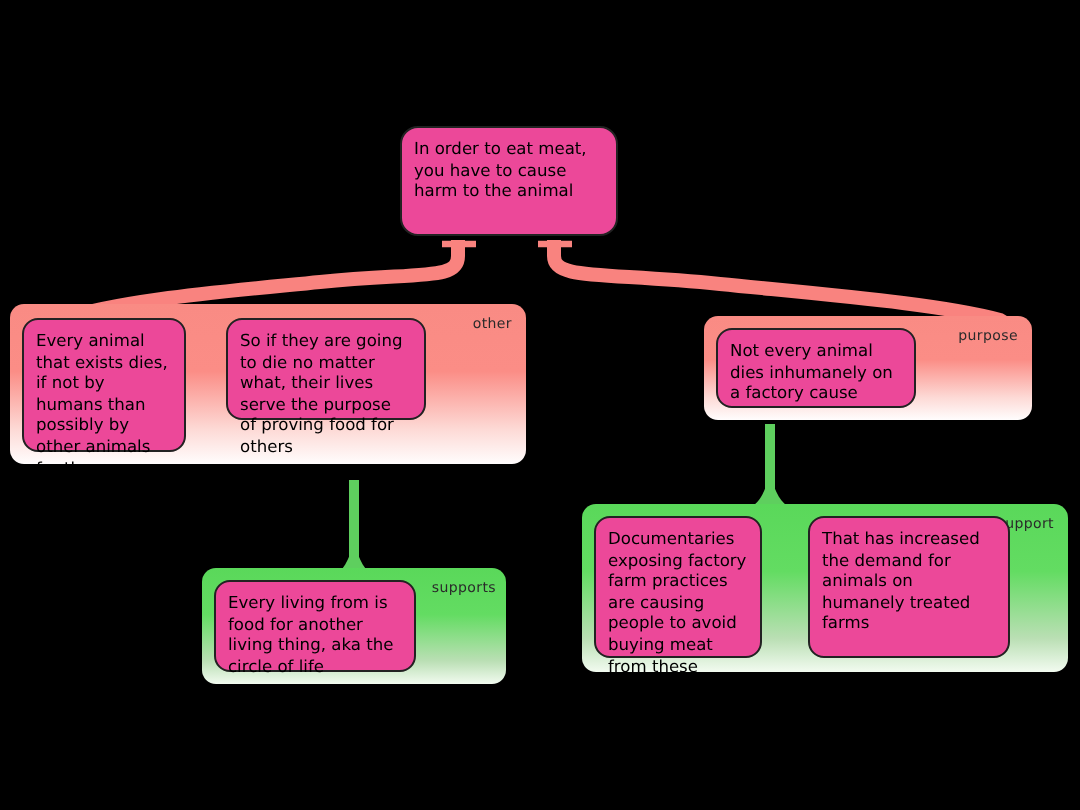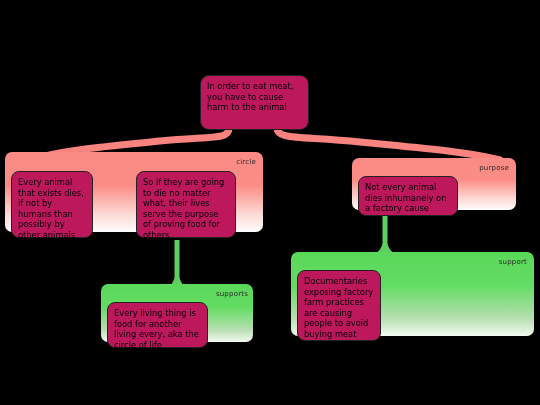--- a/index.html
+++ b/index.html
@@ -40,29 +40,28 @@
     position: absolute;
     font-size: 7px;
     color: #2a2a2a;
     letter-spacing: 0.2px;
     white-space: nowrap;
   }
 
   
   .node {
     position: absolute;
-    background: #be185d;
+    background: #ec4899;
     border: 1px solid #222222;
     border-radius: 8px;
     box-sizing: border-box;
     padding: 5px 6px 4px 6px;
     font-size: 8.3px;
     line-height: 10.6px;
     color: #000000;
-    margin-top: 12px;
   }
   .node.root {
     border-radius: 9px;
   }
 </style>
 </head>
 <body>
 
 <div id="canvas">
 
@@ -77,33 +76,34 @@
     <path d="M 177 240 L 177 286" stroke="#5ecf5e" stroke-width="5" fill="none"></path>
     <path d="M 166 288 C 172 286 174 280 177 272 C 180 280 182 286 188 288 Z" fill="#5ecf5e"></path>
 
     <path d="M 385 212 L 385 252" stroke="#5ecf5e" stroke-width="5" fill="none"></path>
     <path d="M 374 254 C 380 252 382 246 385 238 C 388 246 390 252 396 254 Z" fill="#5ecf5e"></path>
   </svg>
 
   <div class="node root" style="left:200px; top:63px; width:109px; height:55px;">In order to eat meat, you have to cause harm to the animal</div>
 
   <div class="group group-oppose" style="left:5px; top:152px; width:258px; height:80px;">
-    <span class="group-label" style="right:7px; top:6px;">circle</span>
+    <span class="group-label" style="right:7px; top:6px;">other</span>
   </div>
   <div class="node" style="left:11px; top:159px; width:82px; height:67px;">Every animal that exists dies, if not by humans than possibly by other animals for the purpose of food</div>
-  <div class="node" style="left:136px; top:159px; width:100px; height:67px;">So if they are going to die no matter what, their lives serve the purpose of proving food for others</div>
+  <div class="node" style="left:113px; top:159px; width:100px; height:51px;">So if they are going to die no matter what, their lives serve the purpose of proving food for others</div>
 
   <div class="group group-support" style="left:101px; top:284px; width:152px; height:58px;">
     <span class="group-label" style="right:5px; top:6px;">supports</span>
   </div>
-  <div class="node" style="left:107px; top:290px; width:101px; height:46px;">Every living thing is food for another living every, aka the circle of life</div>
+  <div class="node" style="left:107px; top:290px; width:101px; height:46px;">Every living from is food for another living thing, aka the circle of life</div>
 
   <div class="group group-oppose" style="left:352px; top:158px; width:164px; height:52px;">
     <span class="group-label" style="right:7px; top:6px;">purpose</span>
   </div>
   <div class="node" style="left:358px; top:164px; width:100px; height:40px;">Not every animal dies inhumanely on a factory cause</div>
 
   <div class="group group-support" style="left:291px; top:252px; width:243px; height:84px;">
     <span class="group-label" style="right:7px; top:6px;">support</span>
   </div>
   <div class="node" style="left:297px; top:258px; width:84px; height:71px;">Documentaries exposing factory farm practices are causing people to avoid buying meat from these farms</div>
+  <div class="node" style="left:404px; top:258px; width:101px; height:71px;">That has increased the demand for animals on humanely treated farms</div>
 
 </div>
 
 </body></html>

